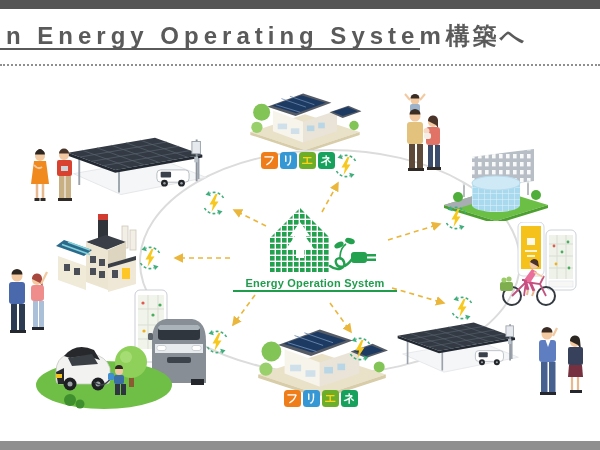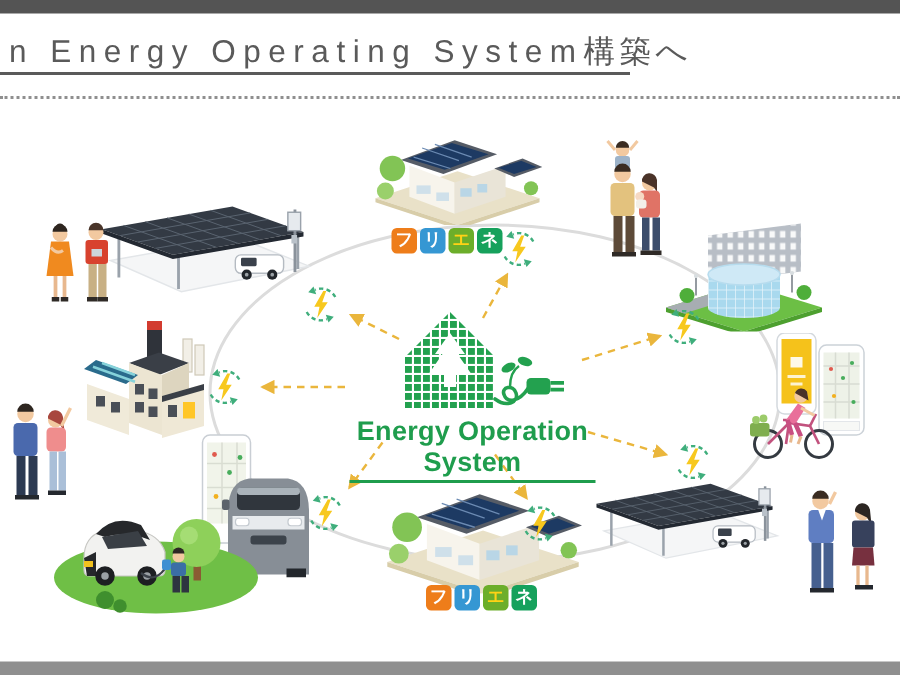--- a/index.html
+++ b/index.html
@@ -1,32 +1,32 @@
 <!DOCTYPE html>
 <html><head>
 <meta charset="utf-8">
 <style>
   html,body{margin:0;padding:0;}
   body{width:600px;height:450px;position:relative;background:#ffffff;overflow:hidden;
        font-family:"Liberation Sans", sans-serif;}
   .abs{position:absolute;}
   .bar{left:0;width:600px;background:#545454;}
-  #title{left:6px;top:20px;white-space:nowrap;font-weight:normal;color:#5a5a5a;font-size:21px;}
+  #title{left:6px;top:20px;white-space:nowrap;font-weight:bold;color:#5a5a5a;font-size:24px;}
   #title .en{letter-spacing:5px;}
   #title .ja{letter-spacing:3px;}
   #title-underline{left:0;top:48px;width:420px;height:2px;background:#5a5a5a;}
   #dotted-divider{left:0;top:64px;width:600px;height:0;border-top:2px dotted #8f8f8f;}
   #diagram-overlay{left:0;top:0;z-index:1;}
   .illu{z-index:2;}
   .bolt{z-index:3;width:26px;height:26px;}
   .furiene{display:flex;gap:2px;z-index:3;}
   .fblock{width:17px;height:17px;border-radius:3.5px;display:flex;align-items:center;justify-content:center;
           font-size:11.5px;font-weight:bold;line-height:1;}
   #eos-label{left:233px;top:277px;width:164px;text-align:center;z-index:3;
-             color:#1f9d4d;font-weight:bold;font-size:18px;letter-spacing:0.2px;
+             color:#1f9d4d;font-weight:bold;font-size:11px;letter-spacing:0.2px;
              border-bottom:2px solid #1f9d4d;padding-bottom:1px;}
 </style>
 </head>
 <body>
 
 <svg style="position:absolute;width:0;height:0" aria-hidden="true">
   <defs>
     <pattern id="px" width="6" height="6" patternUnits="userSpaceOnUse">
       <rect width="4.6" height="4.6" fill="#23a14f"></rect>
     </pattern>

